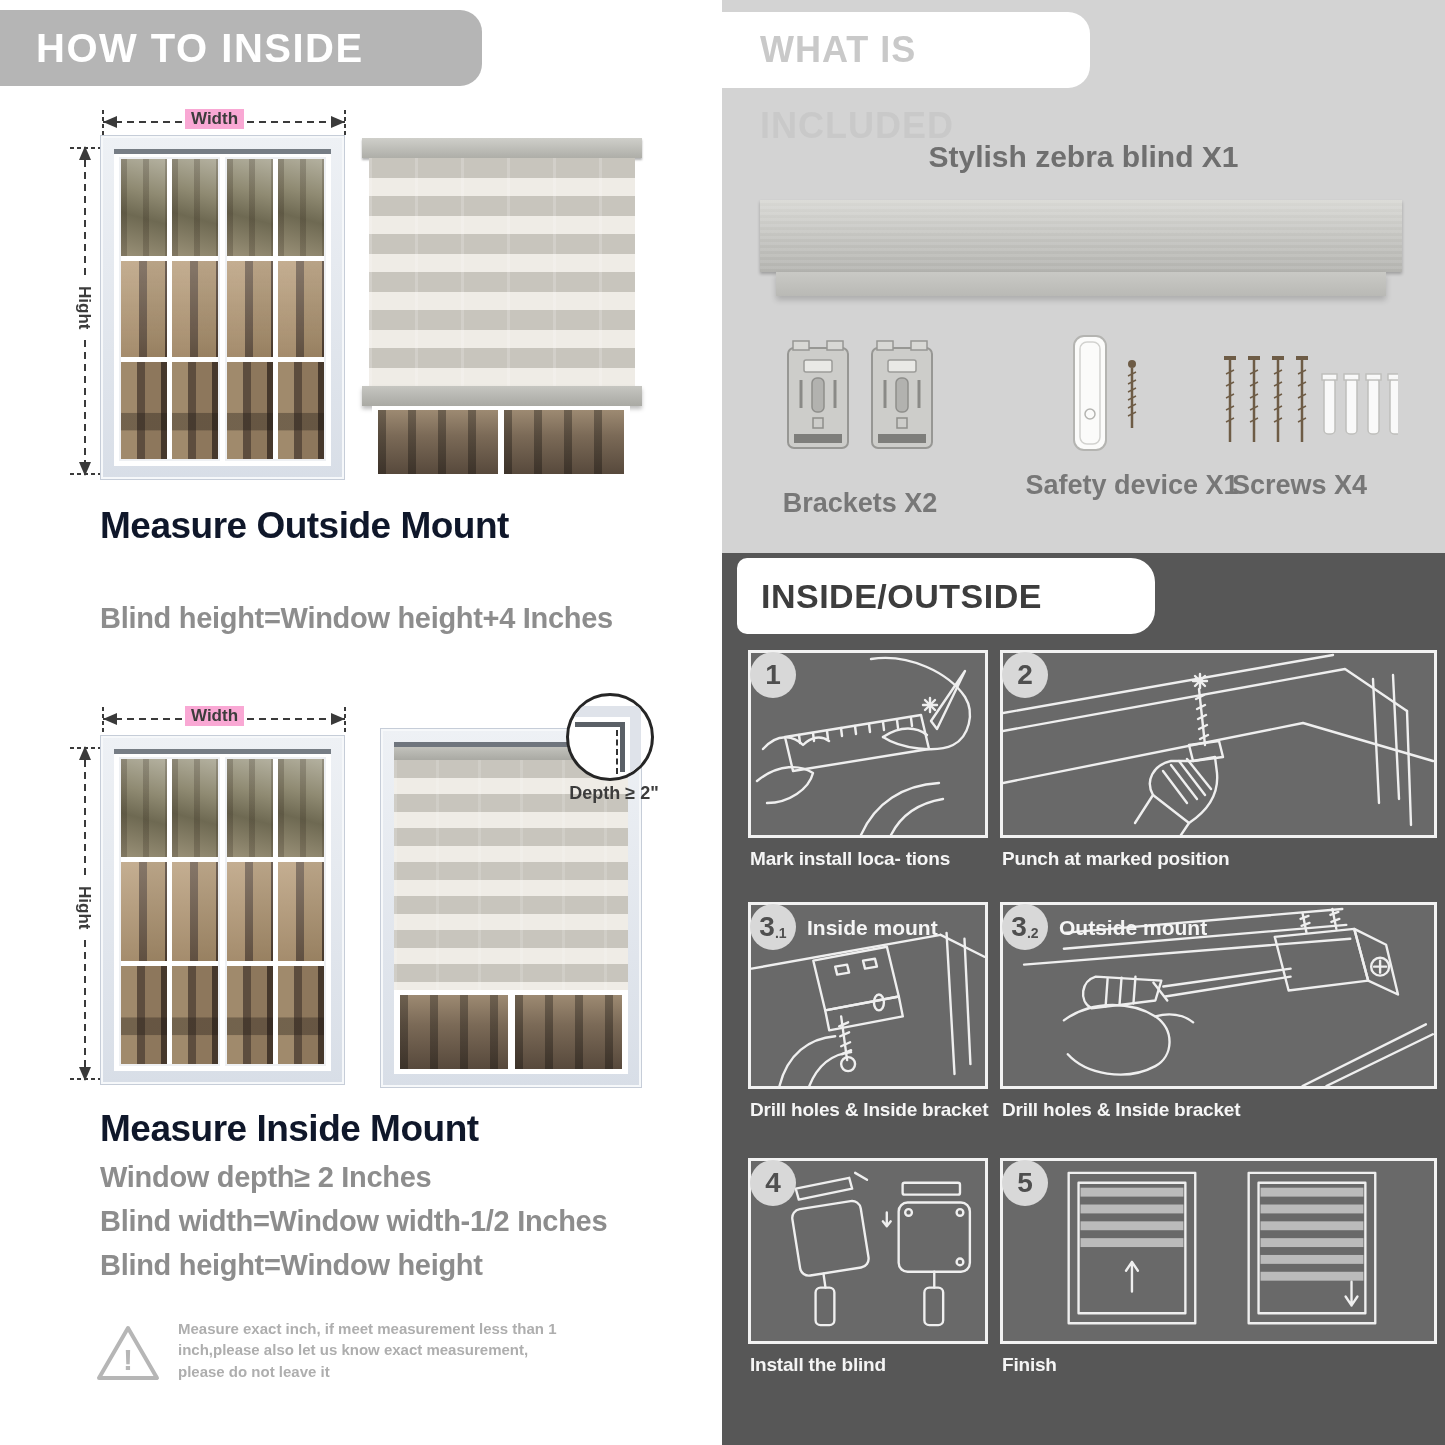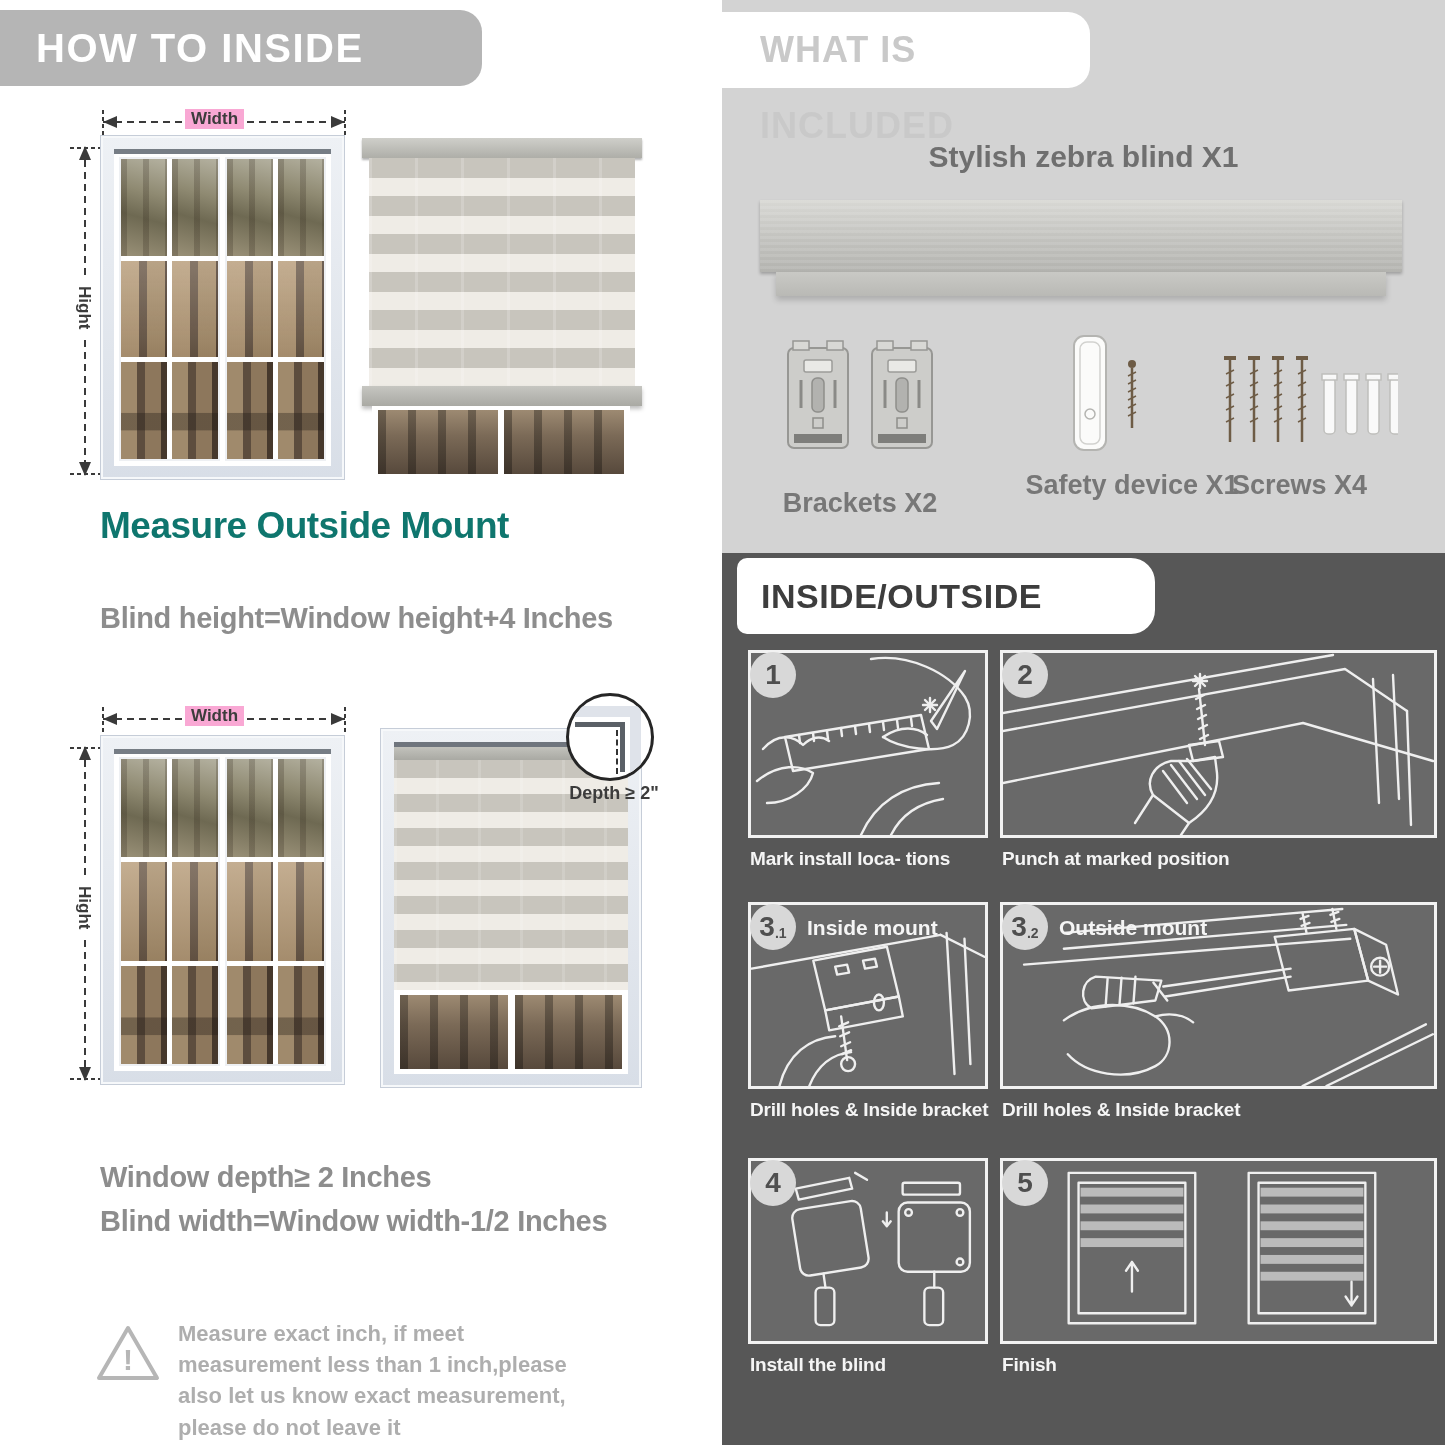--- a/index.html
+++ b/index.html
@@ -55,23 +55,23 @@
     padding:5px 6px;box-sizing:border-box;display:flex;gap:7px;}
 
   .depth-circle{left:566px;top:693px;width:88px;height:88px;border-radius:50%;
     border:3px solid #262626;background:#ffffff;overflow:hidden;z-index:6;box-sizing:border-box;}
   .dc-light{position:absolute;right:10px;top:10px;width:70px;height:70px;
     border-top:11px solid #dfe3ea;border-right:11px solid #dfe3ea;box-sizing:border-box;}
   .dc-dark{position:absolute;right:26px;top:26px;width:50px;height:50px;
     border-top:5px solid #5a6066;border-right:5px solid #5a6066;box-sizing:border-box;}
   .dc-dash{position:absolute;right:33px;top:34px;height:44px;border-left:2px dashed #333;}
 
-  .h-title{font-size:37px;font-weight:800;color:#0f766e;letter-spacing:-0.5px;}
+  .h-title{font-size:37px;font-weight:800;color:#0f172a;letter-spacing:-0.5px;}
   .h-line{font-size:29px;font-weight:700;color:#8d8d8d;letter-spacing:-0.3px;white-space:nowrap;}
-  .warn-text{font-size:22px;font-weight:600;color:#aeaeae;line-height:1.42;}
+  .warn-text{font-size:15px;font-weight:600;color:#aeaeae;line-height:1.42;}
 
   
   .sec-included{left:722px;top:0;width:723px;height:553px;background:#d3d3d3;}
   .banner-what{left:722px;top:12px;width:368px;height:76px;background:#ffffff;
     border-radius:0 22px 22px 0;color:#c9c9c9;font-size:36px;font-weight:800;
     line-height:76px;padding-left:38px;letter-spacing:1px;box-sizing:border-box;}
   .lbl-product{left:722px;top:140px;width:723px;text-align:center;
     font-size:30px;font-weight:800;color:#6f6f6f;}
   .cassette-big{left:760px;top:200px;width:642px;height:72px;
     background:repeating-linear-gradient(180deg,rgba(255,255,255,.10) 0 3px,rgba(0,0,0,0) 3px 6px),
@@ -205,22 +205,24 @@
       </div>
     </div>
   </div>
   <div class="abs depth-circle">
     <div class="dc-light"></div>
     <div class="dc-dark"></div>
     <div class="dc-dash"></div>
   </div>
   <div class="abs meas-lbl" style="left:556px;top:783px;width:104px;text-align:center;font-size:18px;background:none;">Depth ≥ 2"</div>
 
+  <div class="abs h-title" style="left:100px;top:1108px;">Measure Inside Mount</div>
   <div class="abs h-line" style="left:100px;top:1161px;">Window depth≥ 2 Inches</div>
   <div class="abs h-line" style="left:100px;top:1205px;">Blind width=Window width-1/2 Inches</div>
+  <div class="abs h-line" style="left:100px;top:1249px;">Blind height=Window height</div>
 
   <svg class="abs" style="left:95px;top:1322px;" width="66" height="64">
     <path d="M33,6 L62,56 L4,56 Z" stroke="#b6b6b6" stroke-width="4" fill="none" stroke-linejoin="round"></path>
     <text x="33" y="48" text-anchor="middle" font-size="30" font-weight="bold" fill="#b6b6b6" font-family="Liberation Sans, sans-serif">!</text>
   </svg>
   <div class="abs warn-text" style="left:178px;top:1318px;width:392px;">Measure exact inch, if meet measurement less than 1 inch,please also let us know exact measurement, please do not leave it</div>
 
   <div class="abs sec-included"></div>
   <div class="abs banner-what">WHAT IS INCLUDED</div>
   <div class="abs lbl-product">Stylish zebra blind X1</div>

